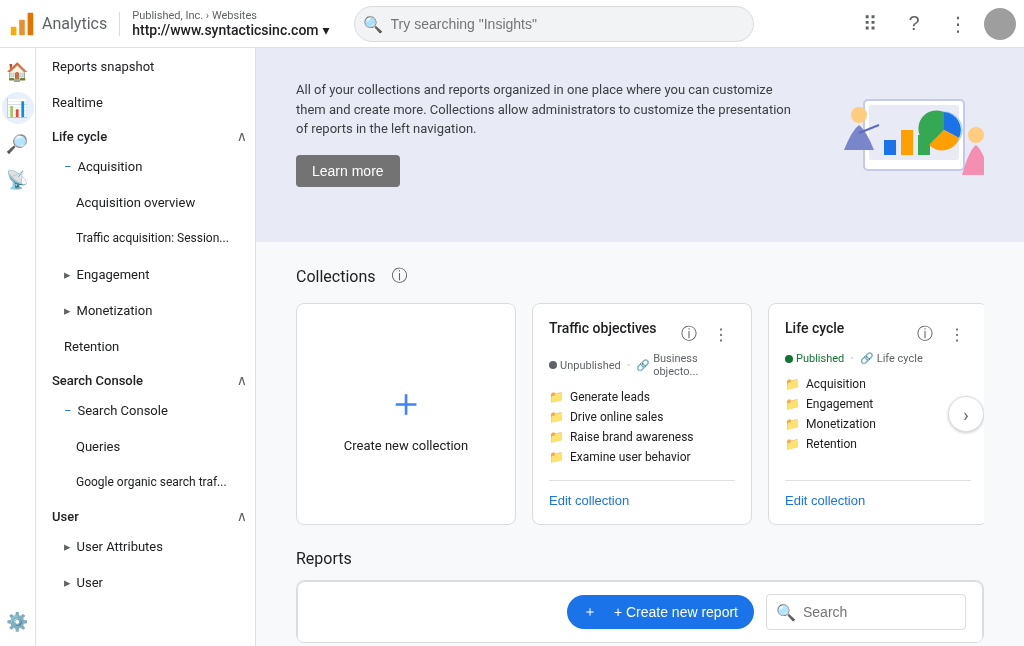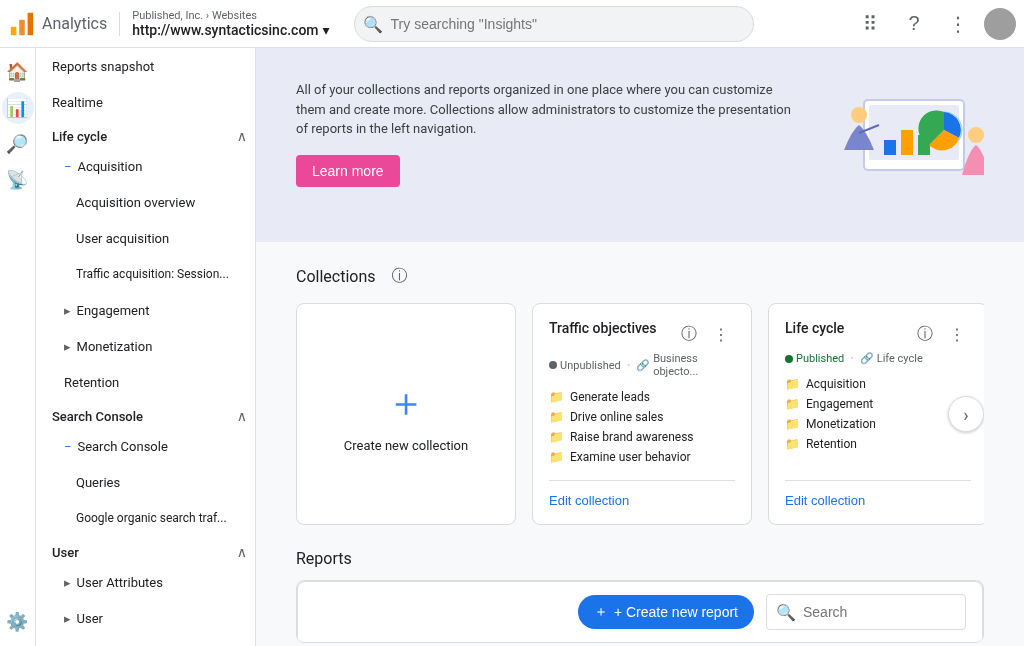--- a/index.html
+++ b/index.html
@@ -43,21 +43,21 @@
     
     .main-content { flex: 1; overflow-y: auto; background: #f8f9fa; }
     .main-content::-webkit-scrollbar { width: 6px; }
     .main-content::-webkit-scrollbar-thumb { background: #dadce0; border-radius: 3px; }
 
     
     .library-header { background: #e8eaf6; padding: 32px 40px; display: flex; align-items: flex-start; justify-content: space-between; min-height: 160px; }
     .library-header-text { max-width: 500px; }
     .library-title { font-size: 22px; font-weight: 400; color: #202124; margin-bottom: 12px; }
     .library-desc { font-size: 13px; color: #3c4043; line-height: 1.5; margin-bottom: 16px; }
-    .learn-more-btn { background: #ec4899; color: #fff; border: none; border-radius: 4px; padding: 8px 16px; font-size: 14px; cursor: pointer; font-weight: 500; }
+    .learn-more-btn { background: #737373; color: #fff; border: none; border-radius: 4px; padding: 8px 16px; font-size: 14px; cursor: pointer; font-weight: 500; }
 
     
     .section { padding: 24px 40px 16px; }
     .section-title { display: flex; align-items: center; gap: 16px; font-size: 16px; font-weight: 400; color: #202124; margin-bottom: 16px; }
     .section-title .help-icon { font-size: 16px; color: #5f6368; cursor: pointer; }
 
     .collections-row { display: flex; gap: 16px; overflow: hidden; position: relative; }
     .collection-card { background: #fff; border: 1px solid #dadce0; border-radius: 8px; width: 220px; min-width: 220px; padding: 16px; display: flex; flex-direction: column; }
     .collection-card-create { align-items: center; justify-content: center; cursor: pointer; min-height: 200px; }
     .create-plus { font-size: 40px; color: #4285f4; margin-bottom: 8px; }
@@ -159,23 +159,20 @@
       <span class="nav-section-label">Life cycle</span>
       <span class="nav-chevron">∧</span>
     </div>
     <div class="nav-item nav-indent">
       <span style="margin-right:6px;color:#1a73e8;">−</span>
       <span>Acquisition</span>
     </div>
     <div class="nav-item nav-indent2">
       <span>Acquisition overview</span>
     </div>
-    <div class="nav-item nav-indent2">
-      <span>User acquisition</span>
-    </div>
     <div class="nav-item nav-indent2" style="font-size:12px;">
       <span>Traffic acquisition: Session...</span>
     </div>
     <div class="nav-item nav-indent">
       <span style="margin-right:6px;color:#5f6368;">▸</span>
       <span>Engagement</span>
     </div>
     <div class="nav-item nav-indent">
       <span style="margin-right:6px;color:#5f6368;">▸</span>
       <span>Monetization</span>
@@ -349,21 +346,21 @@
       </div>
     </div>
 
     <div class="reports-section">
       <div class="reports-title">Reports</div>
       <div style="background:#fff;border:1px solid #dadce0;border-radius:8px;overflow:hidden;">
 
         <div class="reports-toolbar">
           <button class="create-report-btn">
             <span>＋</span>
-            <span style="margin-left:0;">+ Create new report</span>
+            <span style="margin-left:11px;">+ Create new report</span>
           </button>
           <div class="reports-search search-wrap">
             <span class="search-ico">🔍</span>
             <input type="text" placeholder="Search" style="">
           </div>
         </div>
 
       </div>
     </div>
 

